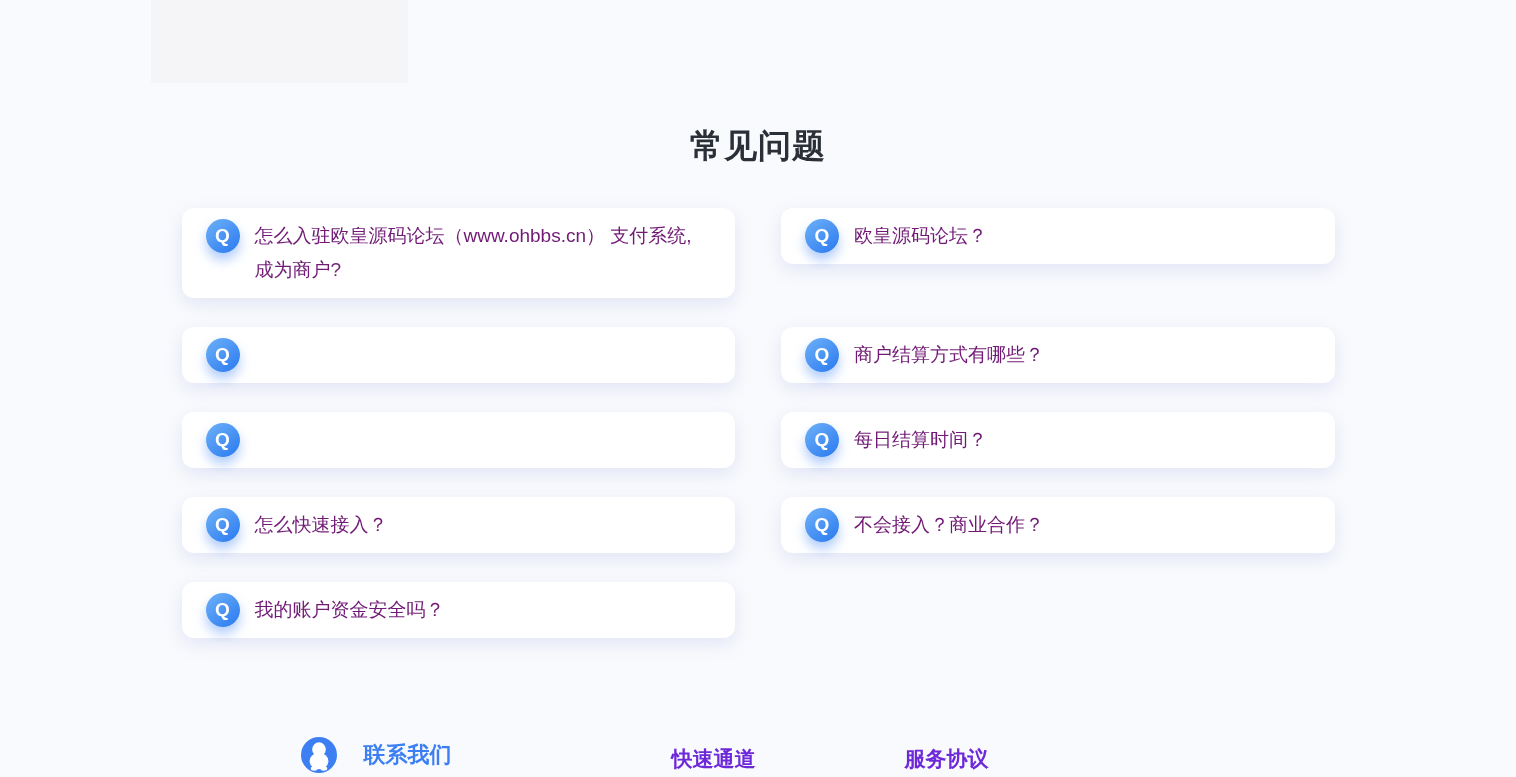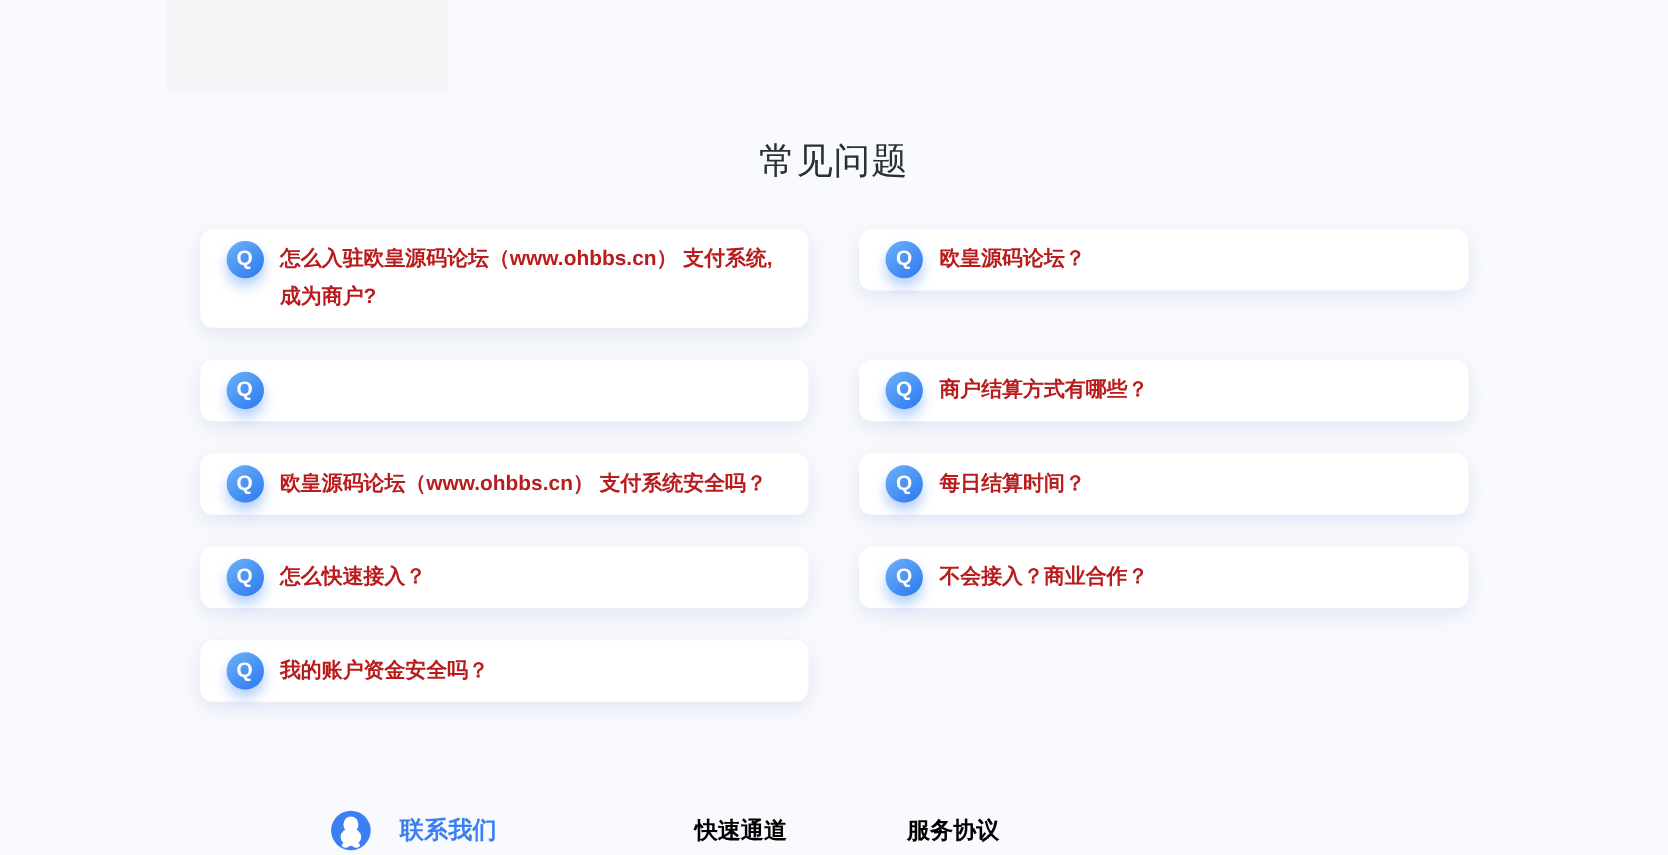--- a/index.html
+++ b/index.html
@@ -66,21 +66,21 @@
     background: linear-gradient(100deg, #f99e23, #fdc912);
     box-shadow: 0 8px 16px rgba(250, 175, 30, 0.30);
   }
 
   
   .page-title {
     margin-top: 45px;
     text-align: center;
     font-size: 33px;
     line-height: 35px;
-    font-weight: 400;
+    font-weight: 700;
     color: #2b2f37;
     letter-spacing: 1px;
   }
 
   
   .faq-grid {
     width: 1153px;
     margin: 45px auto 0;
     display: grid;
     grid-template-columns: 1fr 1fr;
@@ -107,30 +107,31 @@
     font-size: 19px;
     font-weight: bold;
     display: flex;
     align-items: center;
     justify-content: center;
     margin-right: 15px;
   }
   .faq-text {
     font-size: 19px;
     line-height: 34px;
-    font-weight: 700;
-    color: #b91c1c;
+    font-weight: 400;
+    color: #701a75;
   }
 
   
   .footer {
     width: 1153px;
     margin: 99px auto 0;
     display: flex;
-    align-items: center;
+    align-items: flex-end;
+    gap: 40px;
   }
   .contact-group {
     margin-left: 119px;
     display: flex;
     align-items: center;
   }
   .qq-circle {
     width: 36px; height: 36px;
     border-radius: 50%;
     background: #3b7ff3;
@@ -140,21 +141,21 @@
   }
   .contact-label {
     margin-left: 27px;
     font-size: 22px;
     font-weight: bold;
     color: #3b7ff3;
   }
   .footer-link {
     font-size: 21px;
     font-weight: 600;
-    color: #000000;
+    color: #6d28d9;
     cursor: pointer;
   }
   .footer-link.fast { margin-left: 180px; }
   .footer-link.agreement { margin-left: 109px; }
 </style>
 </head>
 <body>
 
 <div class="header">
   <div class="logo-box"></div>
@@ -178,21 +179,20 @@
     <span class="q-badge">Q</span>
   </div>
 
   <div class="faq-card">
     <span class="q-badge">Q</span>
     <span class="faq-text">商户结算方式有哪些？</span>
   </div>
 
   <div class="faq-card">
     <span class="q-badge">Q</span>
-    <span class="faq-text">欧皇源码论坛（www.ohbbs.cn） 支付系统安全吗？</span>
   </div>
 
   <div class="faq-card">
     <span class="q-badge">Q</span>
     <span class="faq-text">每日结算时间？</span>
   </div>
 
   <div class="faq-card">
     <span class="q-badge">Q</span>
     <span class="faq-text">怎么快速接入？</span>

